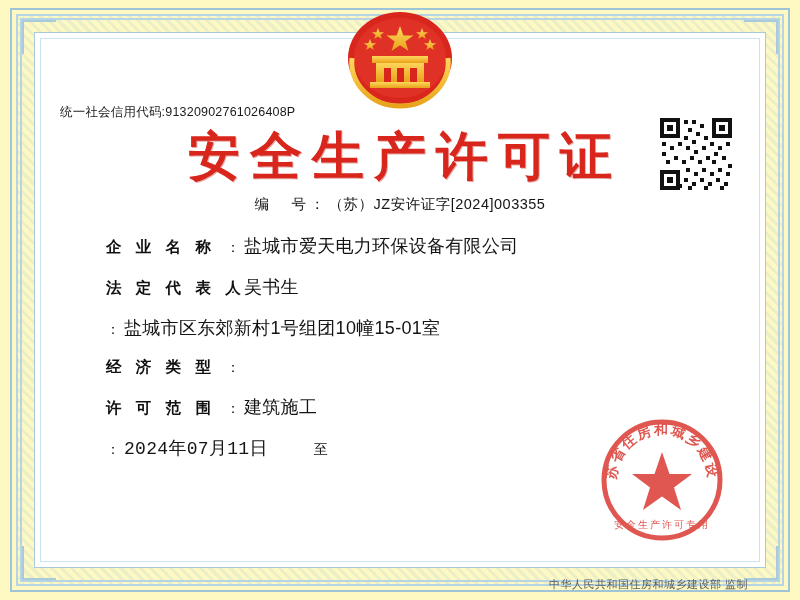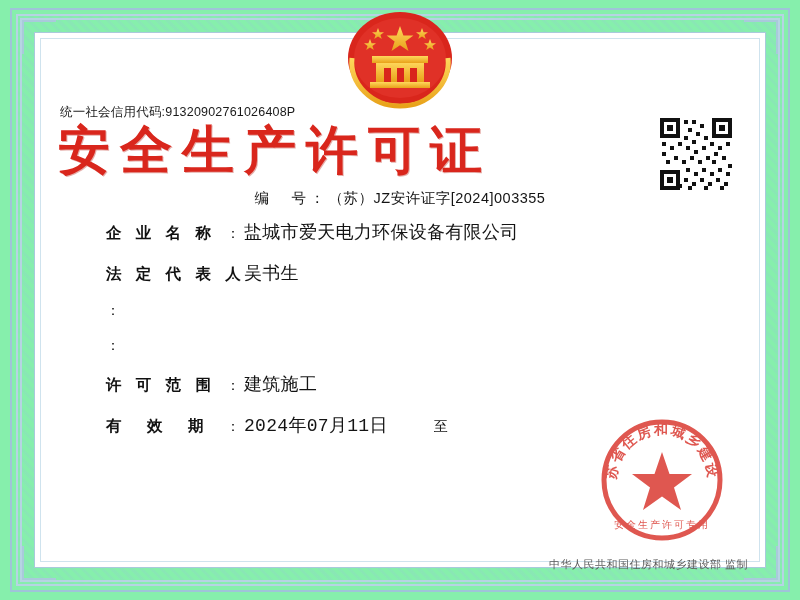--- a/index.html
+++ b/index.html
@@ -10,21 +10,21 @@
   body {
     width: 800px;
     height: 600px;
     overflow: hidden;
     font-family: "Liberation Sans", sans-serif;
   }
   .certificate {
     position: relative;
     width: 800px;
     height: 600px;
-    background: #86efac;
+    background: #fef9c3;
     box-sizing: border-box;
   }
   
   .frame-outer {
     position: absolute;
     left: 10px;
     top: 8px;
     right: 10px;
     bottom: 8px;
     border: 2px solid #9fc4d8;
@@ -93,21 +93,22 @@
     z-index: 5;
   }
   .credit-code {
     font-size: 12.5px;
     color: #1a1a1a;
     margin-left: 12px;
     letter-spacing: 0.2px;
     white-space: nowrap;
   }
   .title {
-    text-align: left;
+    margin-top: 6px;
+    text-align: center;
     font-family: "DejaVu Sans", "Liberation Sans", sans-serif;
     font-size: 52px;
     font-weight: bold;
     letter-spacing: 10px;
     color: #d9261c;
     text-shadow: 1px 1px 0 rgba(180,20,10,0.35);
     line-height: 1.15;
     padding-left: 10px;
   }
   .serial {
@@ -125,21 +126,21 @@
     right: 18px;
     top: 12px;
     width: 76px;
     height: 76px;
     z-index: 7;
   }
   .qr svg { display: block; }
 
   
   .fields {
-    margin-top: 12px;
+    margin-top: 20px;
     padding-left: 58px;
     padding-right: 20px;
   }
   .row {
     display: flex;
     align-items: baseline;
     margin-bottom: 17px;
   }
   .label {
     width: 120px;
@@ -194,21 +195,21 @@
     width: 128px;
     height: 128px;
     z-index: 9;
     opacity: 0.82;
   }
 
   
   .footer {
     position: absolute;
     right: 52px;
-    bottom: 28px;
+    bottom: 8px;
     font-size: 11px;
     color: #5a5a5a;
     letter-spacing: 0.5px;
     z-index: 6;
   }
 </style>
 </head>
 <body>
 
 <div class="certificate">
@@ -338,34 +339,35 @@
       </div>
 
       <div class="row">
         <span class="label">法 定 代 表 人</span>
         <span class="colon">：</span>
         <span class="value">吴书生</span>
       </div>
 
       <div class="row">
         <span class="colon">：</span>
-      </div>
-
-      <div class="row">
+        <span class="value">盐城市区东郊新村1号组团10幢15-01室</span>
+      </div>
+
+      <div class="row">
+        <span class="label">经 济 类 型</span>
         <span class="colon">：</span>
       </div>
 
       <div class="row">
         <span class="label">许 可 范 围</span>
         <span class="colon">：</span>
         <span class="value">建筑施工</span>
       </div>
 
       <div class="row validity">
-        <span class="label">有　效　期</span>
         <span class="colon">：</span>
         <span class="value">2024年07月11日</span>
         <span class="to-sep">至</span>
       </div>
 
     </div>
 
 
   </div>
 

